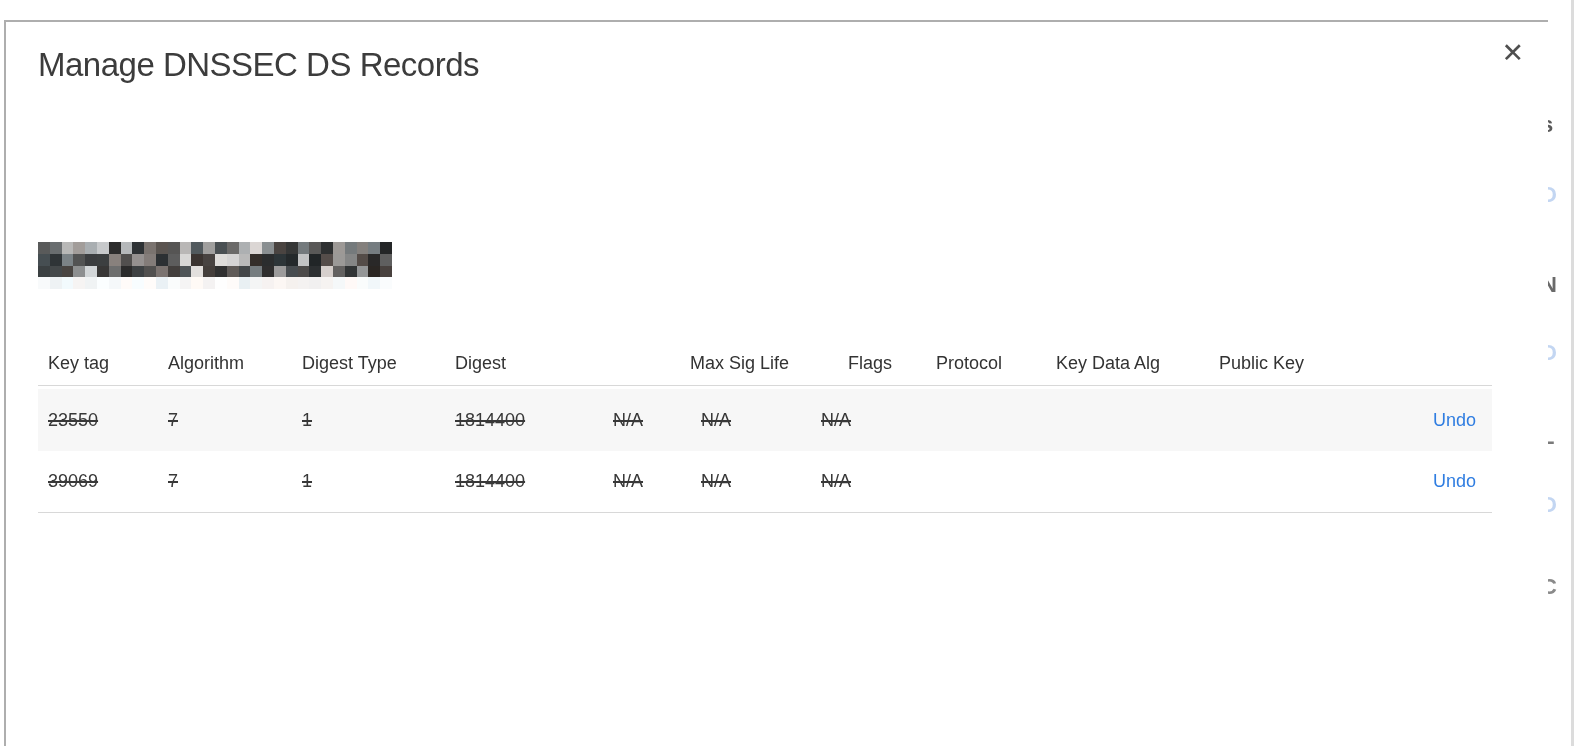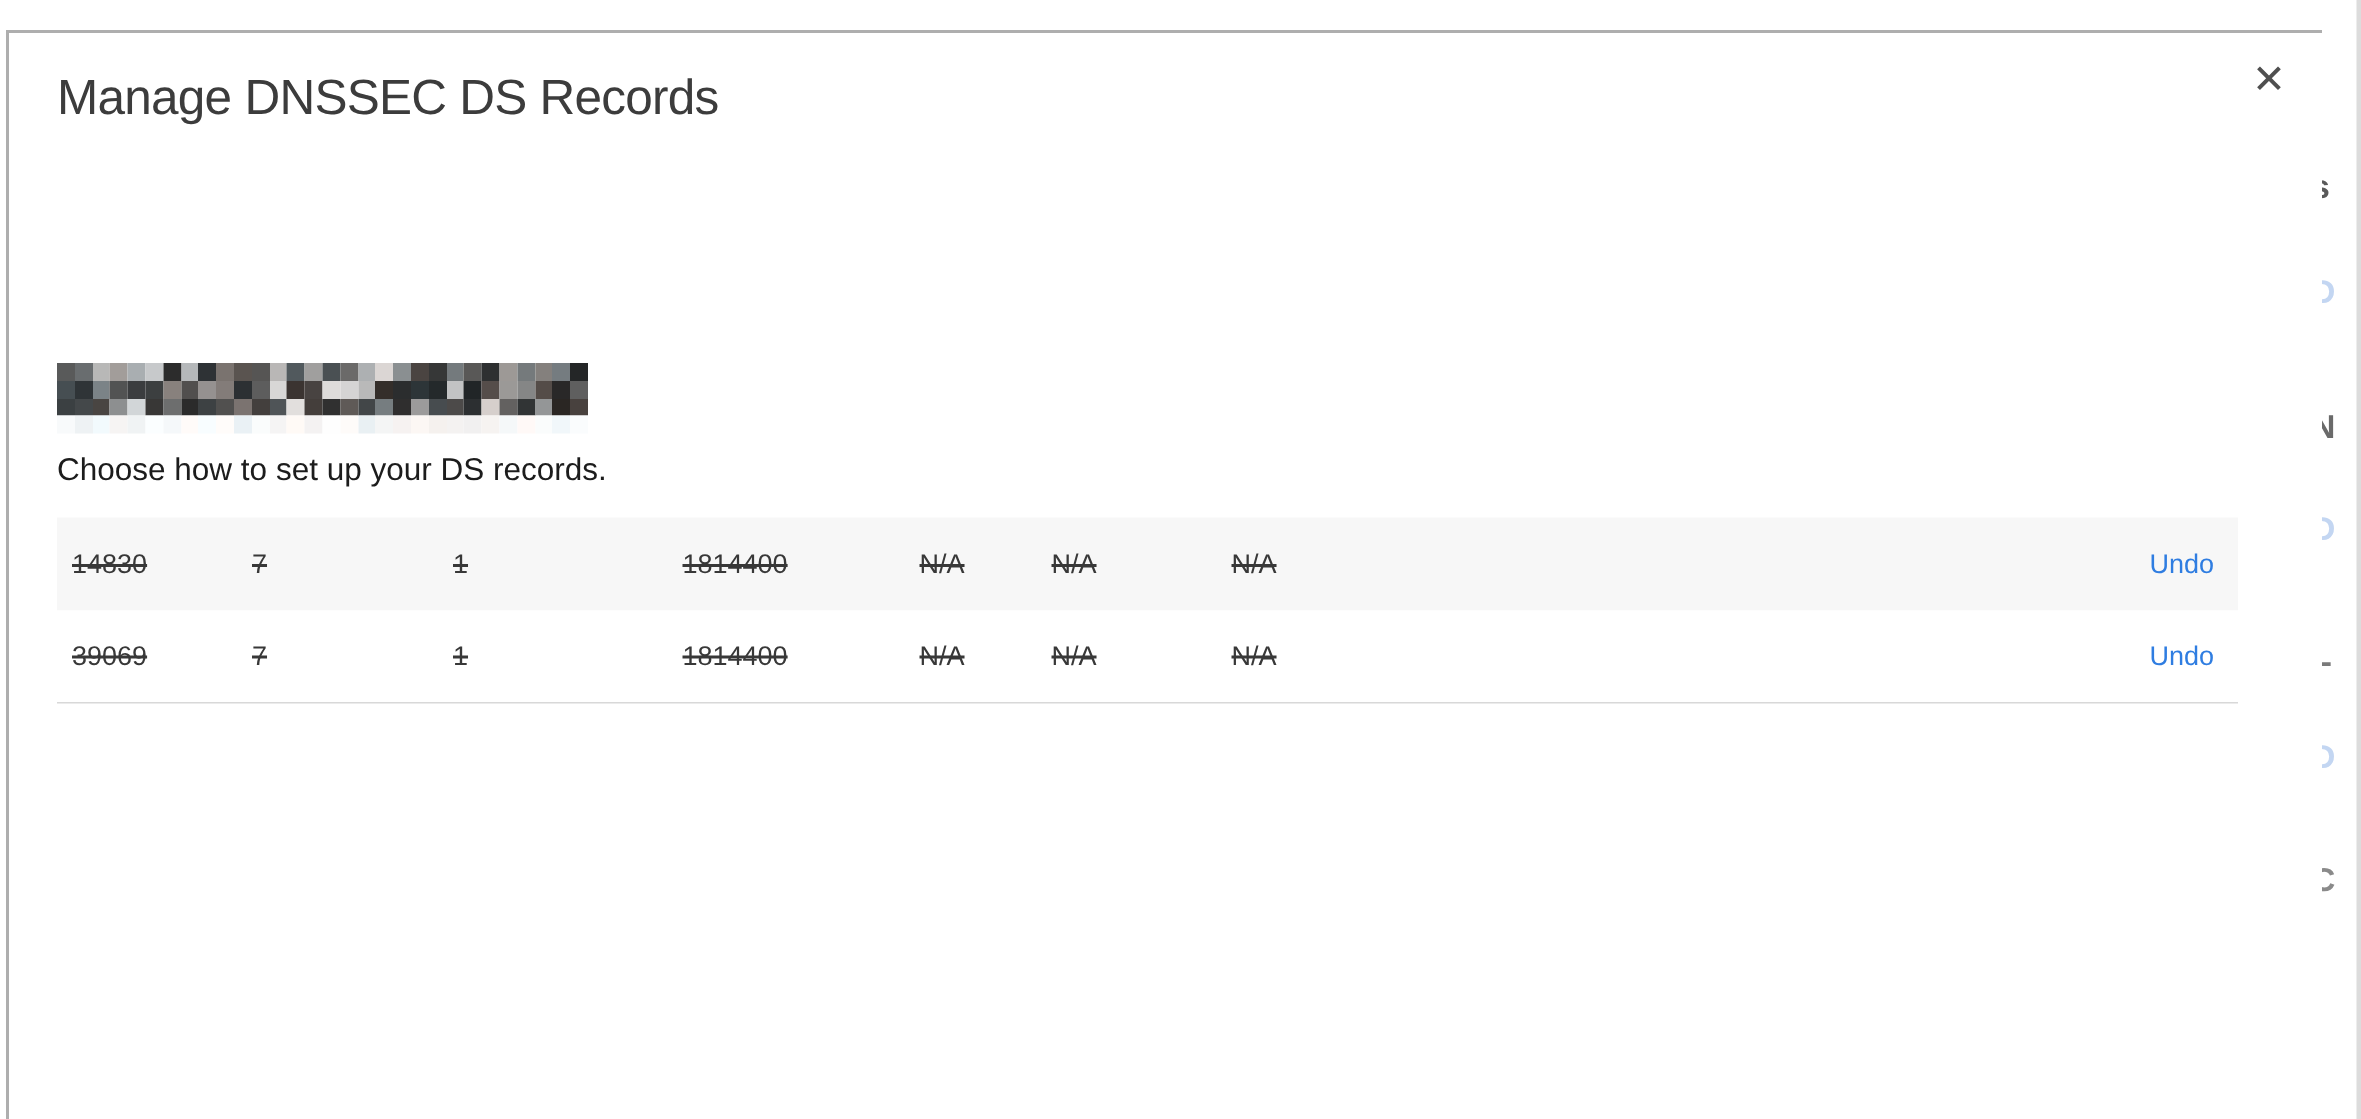--- a/index.html
+++ b/index.html
@@ -176,26 +176,37 @@
       <i style="background: rgb(244, 242, 241);"></i>
       <i style="background: rgb(241, 240, 240);"></i>
       <i style="background: rgb(246, 243, 241);"></i>
       <i style="background: rgb(245, 248, 249);"></i>
       <i style="background: rgb(255, 249, 247);"></i>
       <i style="background: rgb(250, 252, 252);"></i>
       <i style="background: rgb(241, 247, 250);"></i>
       <i style="background: rgb(250, 252, 253);"></i>
     </div>
 
-  <div class="intro">Choose how to set up your DS records.</div>
 
   <div class="ds-table">
+    <div class="tr thead">
+      <div class="th c0">Key tag</div>
+      <div class="th c1">Algorithm</div>
+      <div class="th c2">Digest Type</div>
+      <div class="th c3">Digest</div>
+      <div class="th c4">Max Sig Life</div>
+      <div class="th c5">Flags</div>
+      <div class="th c6">Protocol</div>
+      <div class="th c7">Key Data Alg</div>
+      <div class="th c8">Public Key</div>
+      <div class="th caction"></div>
+    </div>
 
     <div class="tr trow row-0">
-      <div class="td c0 strike">14830</div>
+      <div class="td c0 strike">23550</div>
       <div class="td c1 strike">7</div>
       <div class="td c2 strike">1</div>
       <div class="td c4 strike">1814400</div>
       <div class="td c5 strike">N/A</div>
       <div class="td c6 strike">N/A</div>
       <div class="td c7 strike">N/A</div>
       <div class="td c8 strike"></div>
       <div class="td caction"><a class="link">Undo</a></div>
     </div>
 

